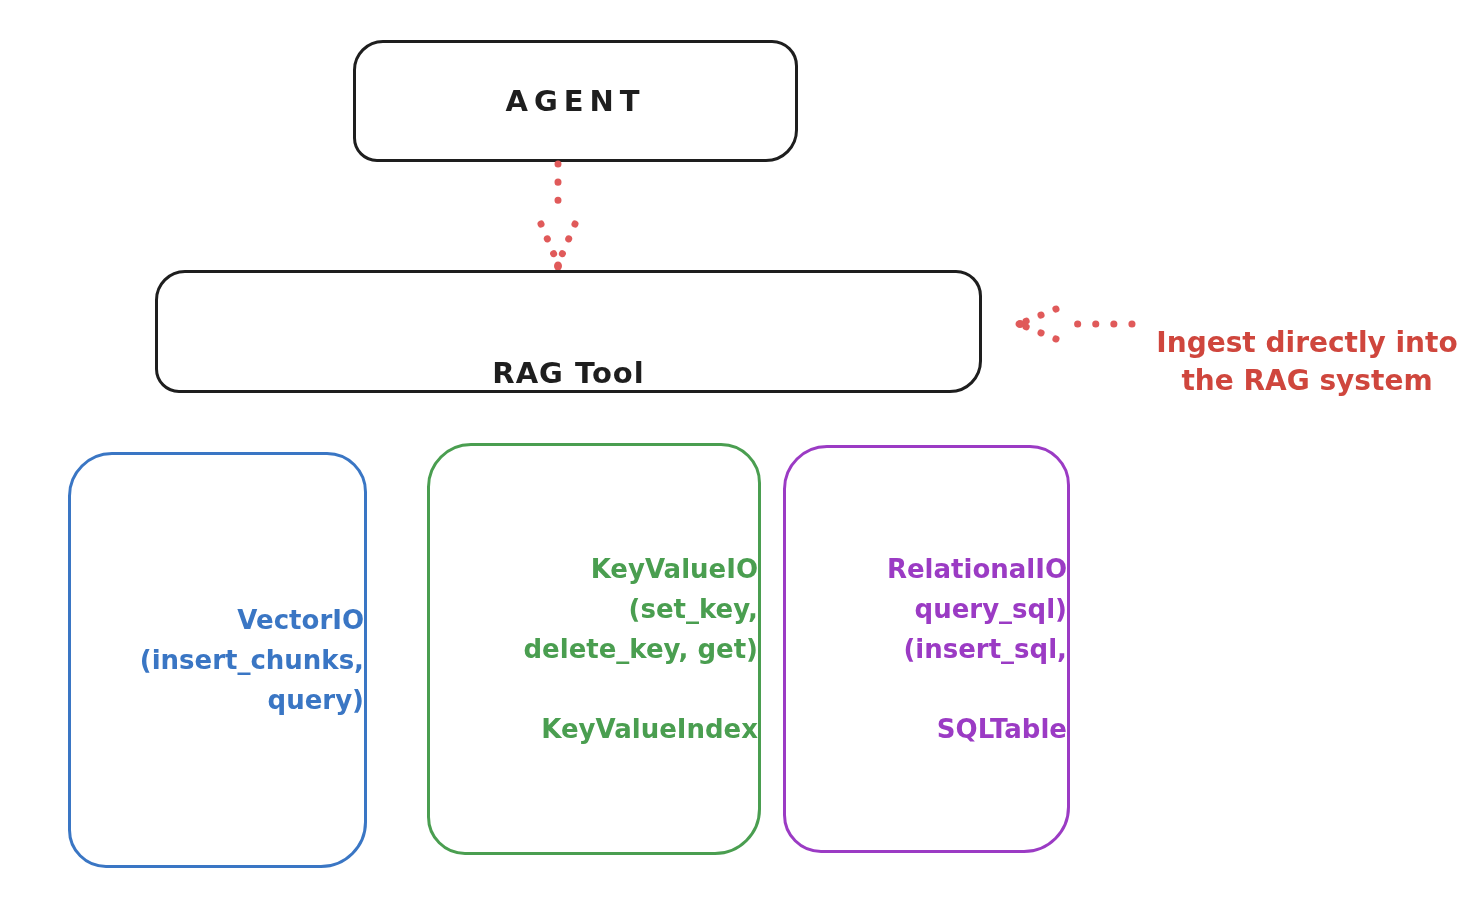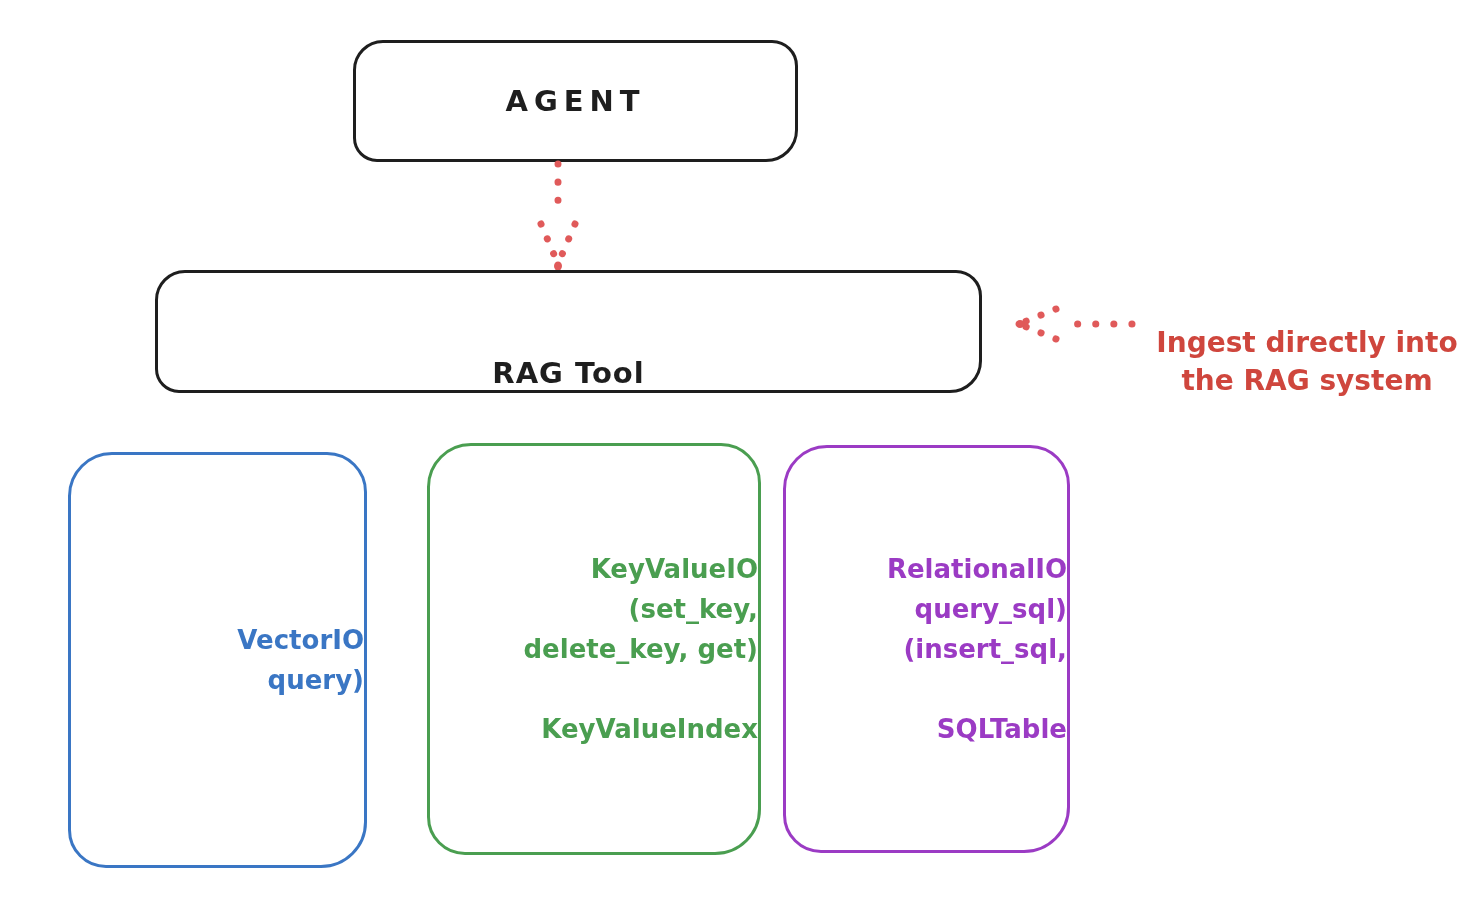--- a/index.html
+++ b/index.html
@@ -122,20 +122,21 @@
     <ellipse class="dot-red" cx="4" cy="24" rx="4.5" ry="4"></ellipse>
   </svg>
 
   <div class="annotation">
     <div>Ingest directly into</div>
     <div>the RAG system</div>
   </div>
 
   <div class="node node-colored vector-node">
     <div>VectorIO</div>
+    <div>(insert_chunks,</div>
     <div>query)</div>
   </div>
 
   <div class="node node-colored keyvalue-node">
     <div>KeyValueIO</div>
     <div>(set_key,</div>
     <div>delete_key, get)</div>
     <div class="node-footer">KeyValueIndex</div>
   </div>
 

